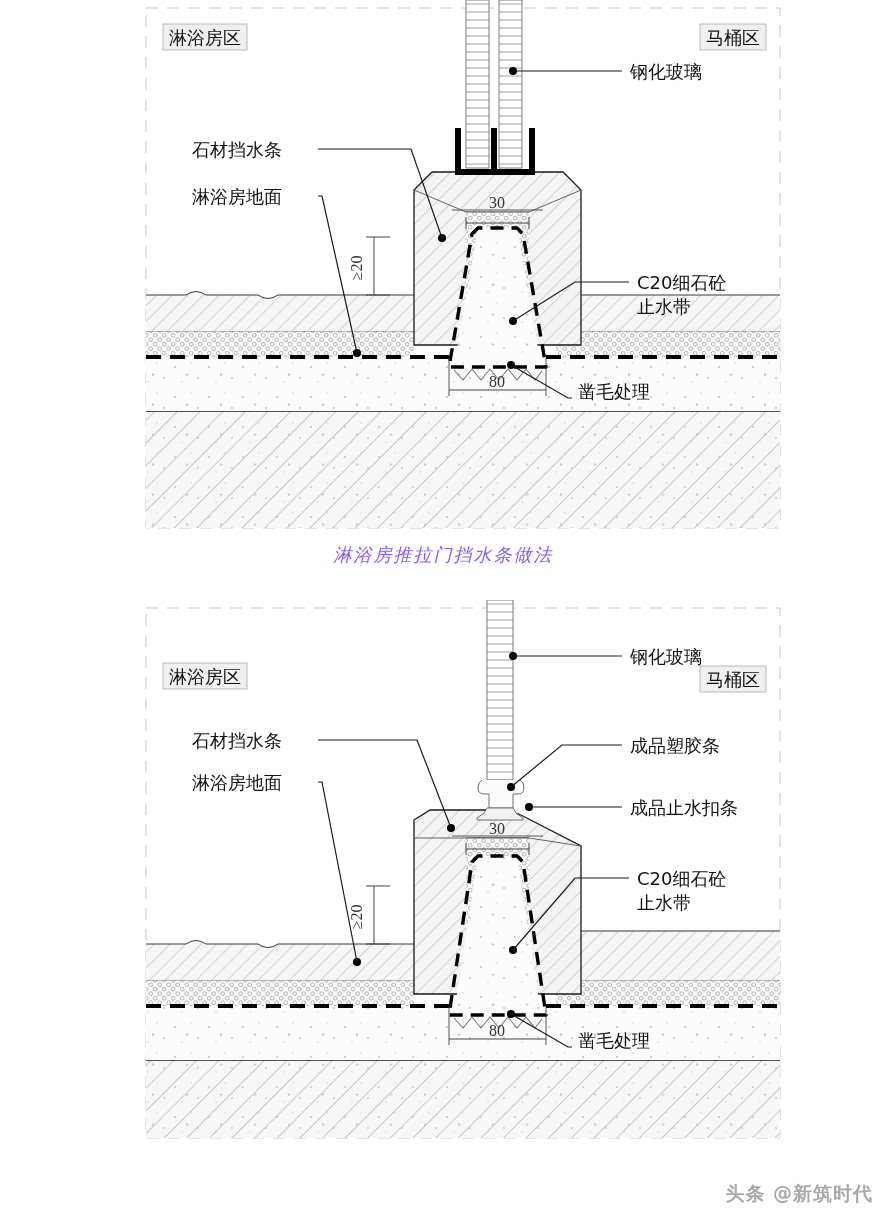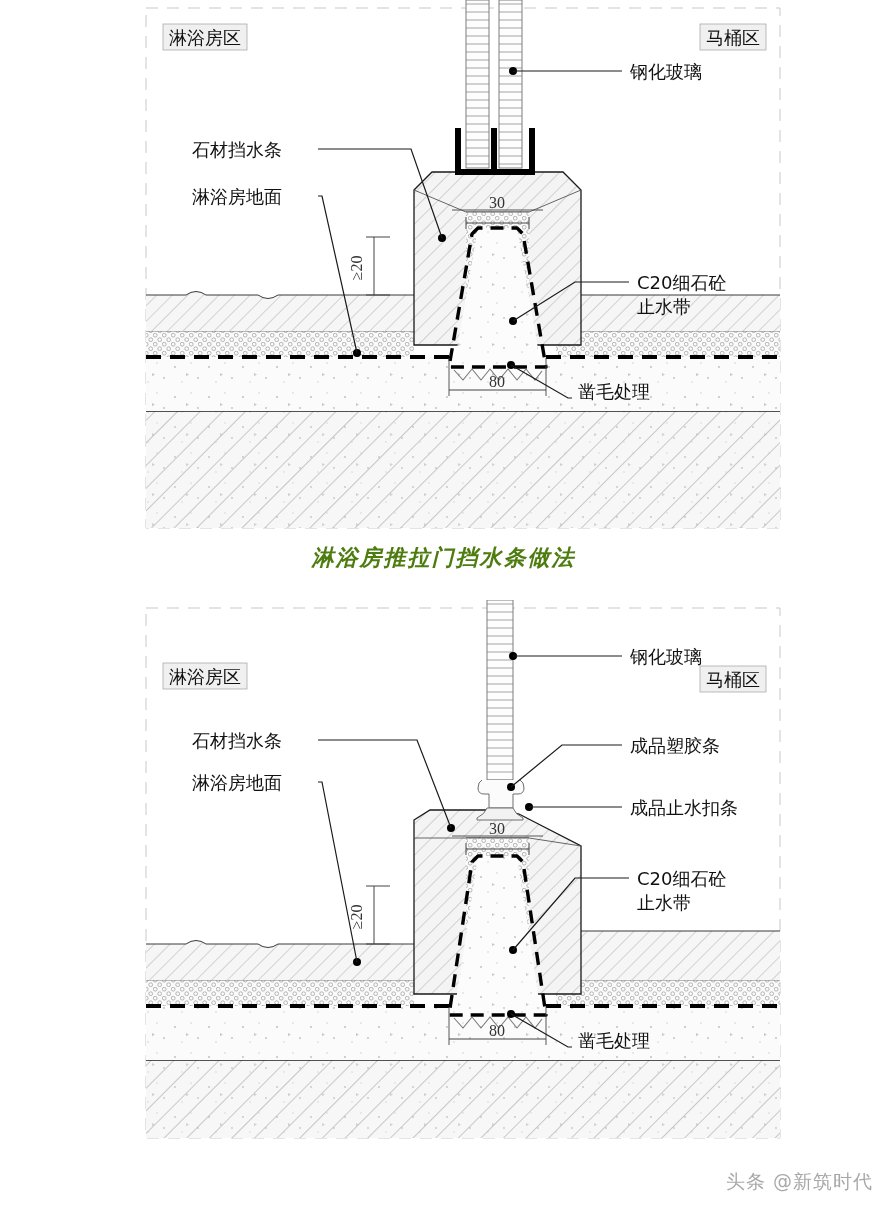--- a/index.html
+++ b/index.html
@@ -10,35 +10,35 @@
     position:relative;
     overflow:hidden;
   }
   .sheet{position:relative;width:887px;height:1219px;}
   .diagram-block{position:relative;width:887px;height:600px;}
   .dg-svg{display:block;}
   .caption{
     position:absolute;
     left:0;right:0;
     text-align:center;
-    font-size:22px;
+    font-size:18px;
     letter-spacing:2px;
-    color:#4d7c0f;
+    color:#8b5cf6;
     font-family:"DejaVu Sans","Liberation Sans",sans-serif;
     font-style:italic;
-    font-weight:700;
+    font-weight:400;
   }
   #cap1{top:543px;}
   .watermark{
     position:absolute;
-    right:14px;bottom:24px;
+    right:14px;bottom:12px;
     font-size:19px;
     color:#9a9a9a;
     font-family:"DejaVu Sans","Liberation Sans",sans-serif;
-    font-weight:400;
+    font-weight:700;
     letter-spacing:1px;
     opacity:.85;
     white-space:nowrap;
   }
   text{font-family:"DejaVu Sans","Liberation Sans",sans-serif;}
   .lbl-cn{font-size:18px;fill:#111;}
   .zone{font-size:18px;fill:#111;}
   .dim{font-size:16px;fill:#333;font-family:"Liberation Serif","DejaVu Serif",serif;}
 </style>
 </head>

